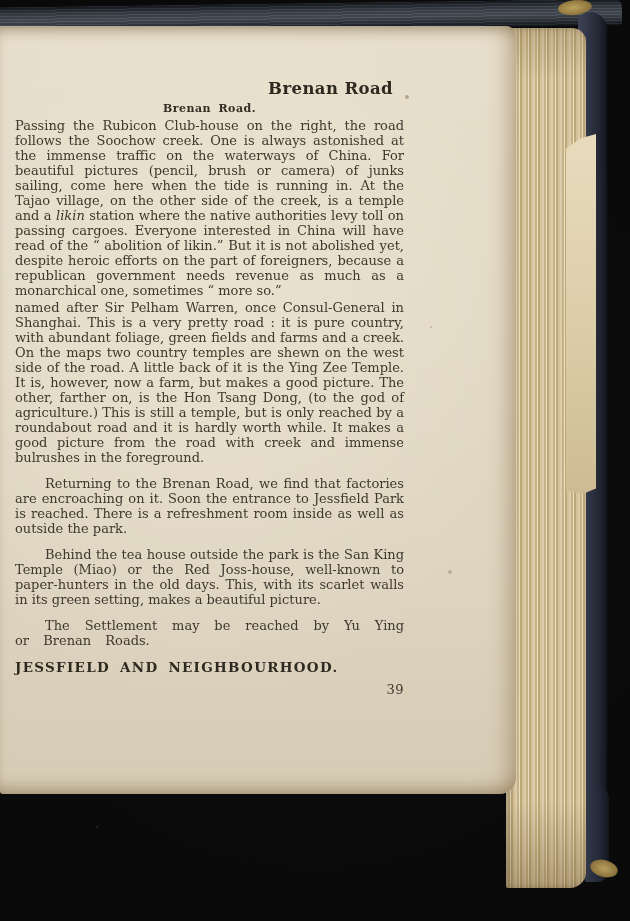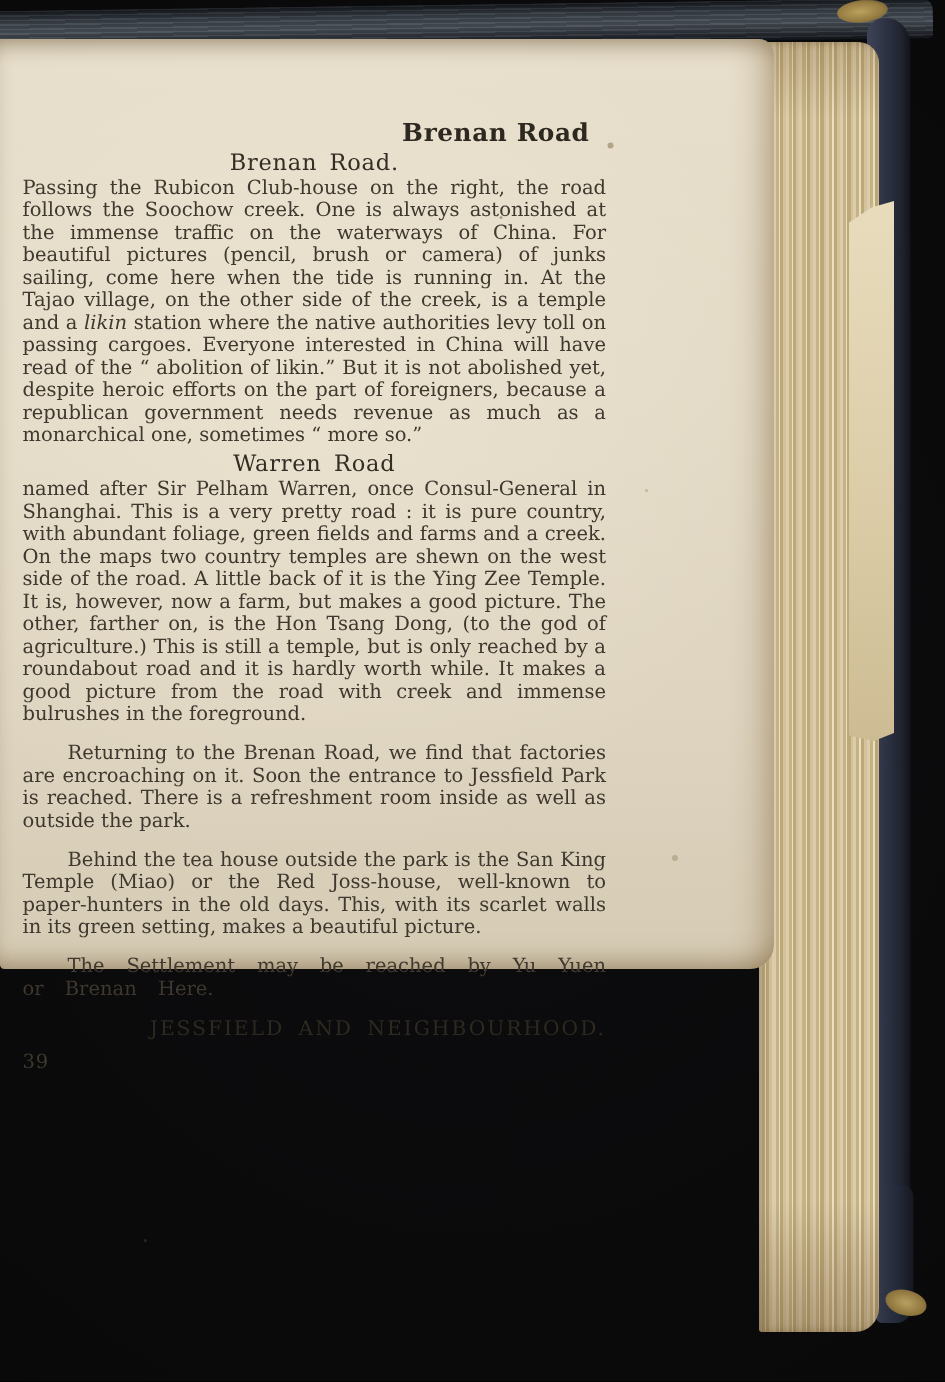--- a/index.html
+++ b/index.html
@@ -62,21 +62,21 @@
   .page-tab {
     position:absolute; left:566px; top:134px; width:30px; height:360px;
     background:linear-gradient(180deg,#e8dcbd 0%, #dccda8 55%, #cdbc93 100%);
     clip-path:polygon(0 4%, 50% 1.2%, 100% 0, 100% 98.5%, 55% 100%, 0 99%);
     box-shadow:-3px 2px 4px rgba(55,40,18,.4);
     z-index:4;
   }
 
   
   .page {
-    position:absolute; left:0; top:26px; width:516px; height:620px;
+    position:absolute; left:0; top:26px; width:516px; height:768px;
     background:
       radial-gradient(ellipse 90% 70% at 40% 40%, rgba(255,250,235,.25) 0%, rgba(255,250,235,0) 70%),
       linear-gradient(180deg, #e7decb 0%, #e3dac6 38%, #ded4c0 72%, #d6cbb4 100%);
     border-radius:0 10px 16px 3px;
     box-shadow:
       inset -16px 0 20px -8px rgba(140,112,70,.45),
       inset 0 12px 14px -10px rgba(95,75,45,.55),
       inset 0 -14px 18px -12px rgba(110,85,50,.55);
     z-index:5;
   }
@@ -99,33 +99,33 @@
     font-size:13px; line-height:15px; color:#3e382e;
     text-rendering:optimizeLegibility;
   }
   .running-header {
     font-size:16.5px; font-weight:bold; letter-spacing:.4px;
     text-align:right; padding-right:11px; color:#2e2920; margin:0;
   }
   .lead { margin:16px 0 0; text-indent:31px; }
   .lead.second { margin-top:2px; text-indent:28px; }
   .subhead {
-    font-size:15px; font-weight:normal; letter-spacing:.5px; word-spacing:3px;
+    font-size:11px; font-weight:bold; letter-spacing:.5px; word-spacing:3px;
     text-align:center; margin:5px 0 0; color:#332d24;
   }
   .subhead.warren { margin-top:4px; }
   .para { margin:2px 0 0; text-align:justify; }
   .para.indent { text-indent:30px; }
   .para.flow { margin-top:11px; }
   .para.wide { word-spacing:10px; }
   .section-head {
-    font-size:13.5px; font-weight:normal; letter-spacing:1.3px; word-spacing:4px;
-    text-align:right; margin:12px 0 7px; color:#2e2920;
+    font-size:13.5px; font-weight:bold; letter-spacing:1.3px; word-spacing:4px;
+    text-align:left; margin:12px 0 7px; color:#2e2920;
   }
-  .page-number { text-align:left; margin-top:5px; letter-spacing:.5px; }
+  .page-number { text-align:right; margin-top:5px; letter-spacing:.5px; }
 </style>
 </head>
 <body>
 
 <div class="scene">
 
   <div class="cover-top"></div>
   <div class="cover-left-wedge"></div>
   <div class="cover-right"></div>
   <div class="cover-step-bottom"></div>
@@ -141,29 +141,28 @@
     <div class="text-col">
 
       <div class="running-header">Brenan Road</div>
 
 
       <div class="subhead">Brenan Road.</div>
 
       <p class="para"><span>Passing the Rubicon Club-house on the right, the road follows the Soochow creek.  One is always astonished at the immense traffic on the waterways of China.  For beautiful pictures (pencil, brush or camera) of junks sailing, come here when the tide is running in.  At the Tajao village, on the other side of the creek, is a temple and a </span><i>likin</i><span> station where the native authorities levy toll on passing cargoes.  Everyone interested in China will have read of the “ abolition of likin.”  But it is not abolished yet, despite heroic efforts on the part of foreigners, because a republican government needs revenue as much as a monarchical one, sometimes “ more so.”</span></p>
 
 
-      <div class="subhead warren">Warren Road</div>
 
       <p class="para">named after Sir Pelham Warren, once Consul-General in Shanghai.  This is a very pretty road : it is pure country, with abundant foliage, green fields and farms and a creek. On the maps two country temples are shewn on the west side of the road.  A little back of it is the Ying Zee Temple.  It is, however, now a farm, but makes a good picture.  The other, farther on, is the Hon Tsang Dong, (to the god of agriculture.)  This is still a temple, but is only reached by a roundabout road and it is hardly worth while.  It makes a good picture from the road with creek and immense bulrushes in the foreground.</p>
 
       <p class="para flow indent">Returning to the Brenan Road, we find that factories are encroaching on it.  Soon the entrance to Jessfield Park is reached.  There is a refreshment room inside as well as outside the park.</p>
 
       <p class="para flow indent">Behind the tea house outside the park is the San King Temple (Miao) or the Red Joss-house, well-known to paper-hunters in the old days.  This, with its scarlet walls in its green setting, makes a beautiful picture.</p>
 
-      <p class="para flow indent wide">The Settlement may be reached by Yu Yuen or Brenan Here.</p>
+      <p class="para flow indent wide">The Settlement may be reached by Yu Ying or Brenan Roads.</p>
 
       <div class="section-head">JESSFIELD AND NEIGHBOURHOOD.</div>
 
 
       <div class="page-number">39</div>
 
     </div>
   </div>
 
 </div>

